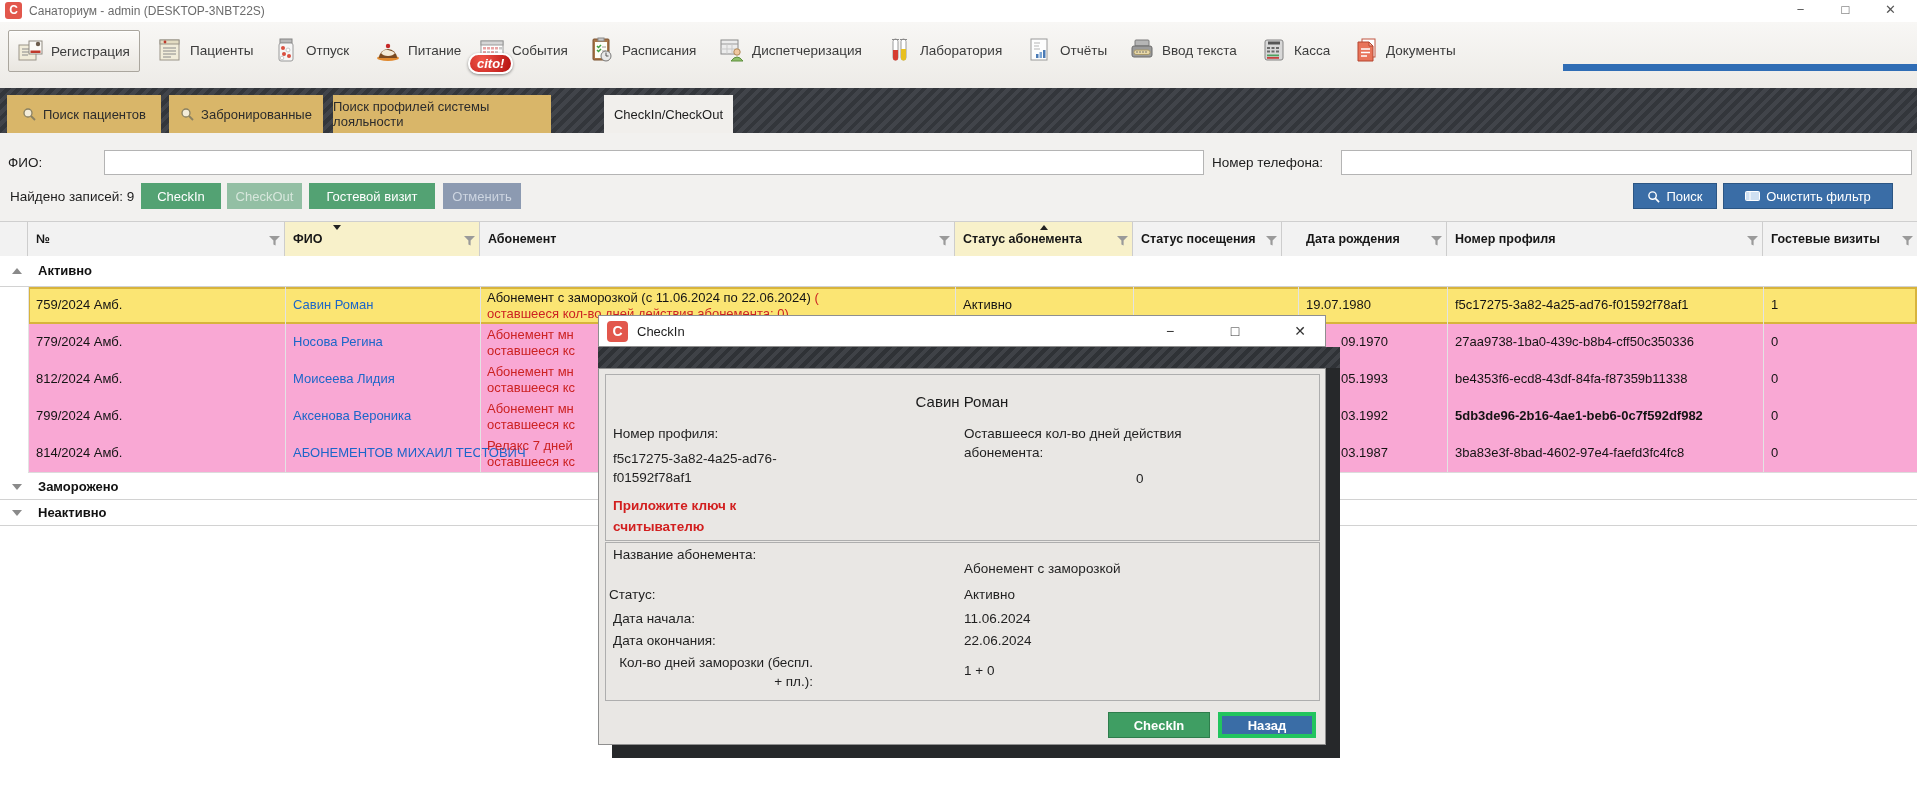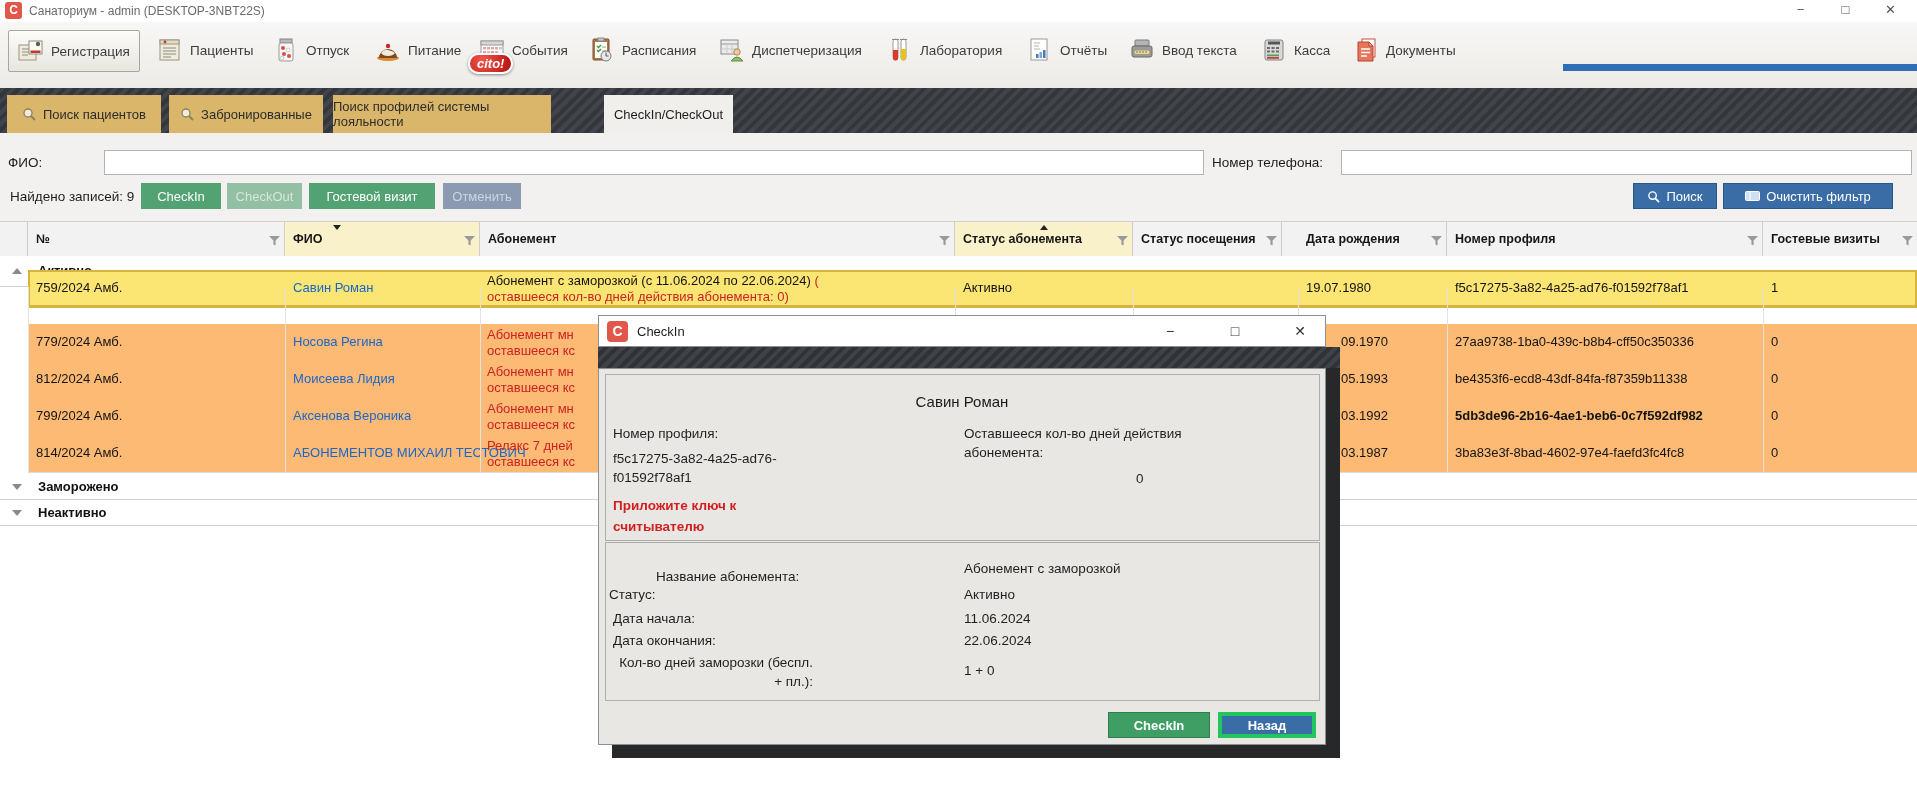--- a/index.html
+++ b/index.html
@@ -57,21 +57,21 @@
   .sort.desc{border-top:5px solid #222;top:3px;}
   .sort.asc{border-bottom:5px solid #222;top:3px;}
 
   .grow{position:absolute;left:0;width:1917px;background:#fff;border-bottom:1px solid #d2d2d2;
         font-size:13px;font-weight:bold;color:#111;}
   .gtri{position:absolute;left:12px;width:0;height:0;}
   .gtri.up{border-left:5px solid transparent;border-right:5px solid transparent;border-bottom:6px solid #8a8a8a;}
   .gtri.down{border-left:5px solid transparent;border-right:5px solid transparent;border-top:6px solid #8a8a8a;}
   .glabel{position:absolute;left:38px;top:0;}
 
-  .drow{position:absolute;left:28px;width:1889px;height:37px;border-bottom:1px solid #dcdcdc;background:#fdba74;}
+  .drow{position:absolute;left:28px;width:1889px;height:37px;border-bottom:1px solid #dcdcdc;background:#f9a8d4;}
   .drow.sel{background:#fbe573;box-shadow:inset 0 0 0 2px #d8b43c;border-bottom:1px solid #d8b43c;}
   .cell{position:absolute;font-size:13px;white-space:nowrap;color:#141414;}
   .cell.mid{top:10px;}
   .cell.l1{top:3px;}
   .cell.l2{top:19px;}
   .red{color:#cc2222;}
   .link{color:#1b66c9;}
   .vline{position:absolute;top:287px;height:185px;width:1px;background:#e3e3e3;}
 
   
@@ -397,21 +397,21 @@
             <path d="M0 0 h11 l-4.4 4.5 v5 l-2.2 -1 v-4 z" fill="#9a9a9a"></path>
           </svg></span>
     </div>
   </div>
 
   <div class="grow" style="top:256px;height:30px;line-height:30px;">
     <span class="gtri up" style="top:12px;"></span>
     <span class="glabel">Активно</span>
   </div>
 
-  <div class="drow sel" style="top:270px;">
+  <div class="drow sel" style="top:287px;">
     <div class="cell mid" style="left:8px;">759/2024 Амб.</div>
     <div class="cell mid link" style="left:265px;">Савин Роман</div>
     <div class="cell l1" style="left:459px;">
       <span>Абонемент с заморозкой (с 11.06.2024 по 22.06.2024)</span><span class="red"> (</span>
     </div>
     <div class="cell l2 red" style="left:459px;">оставшееся кол-во дней действия абонемента: 0)</div>
     <div class="cell mid" style="left:935px;">Активно</div>
     <div class="cell mid" style="left:1278px;">19.07.1980</div>
     <div class="cell mid" style="left:1427px;">f5c17275-3a82-4a25-ad76-f01592f78af1</div>
     <div class="cell mid" style="left:1743px;">1</div>
@@ -496,21 +496,21 @@
     <div class="dlg-name">Савин Роман</div>
 
     <div class="dtext" style="left:14px;top:55px;">Номер профиля:</div>
     <div class="dtext" style="left:14px;top:80px;">f5c17275-3a82-4a25-ad76-</div>
     <div class="dtext" style="left:14px;top:99px;">f01592f78af1</div>
     <div class="dwarn" style="left:14px;top:126px;">Приложите ключ к считывателю</div>
 
     <div class="dtext" style="left:365px;top:55px;width:220px;">Оставшееся кол-во дней действия абонемента:</div>
     <div class="dtext" style="left:537px;top:100px;">0</div>
 
-    <div class="dtext" style="left:14px;top:198px;margin-left:43px;">Название абонемента:</div>
+    <div class="dtext" style="left:14px;top:176px;">Название абонемента:</div>
     <div class="dtext" style="left:365px;top:190px;">Абонемент с заморозкой</div>
     <div class="dtext" style="left:10px;top:216px;">Статус:</div>
     <div class="dtext" style="left:365px;top:216px;">Активно</div>
     <div class="dtext" style="left:14px;top:240px;">Дата начала:</div>
     <div class="dtext" style="left:365px;top:240px;">11.06.2024</div>
     <div class="dtext" style="left:14px;top:262px;">Дата окончания:</div>
     <div class="dtext" style="left:365px;top:262px;">22.06.2024</div>
     <div class="dtext" style="left:14px;top:284px;width:200px;text-align:right;">Кол-во дней заморозки (беспл. + пл.):</div>
     <div class="dtext" style="left:365px;top:292px;">1  +  0</div>
 

